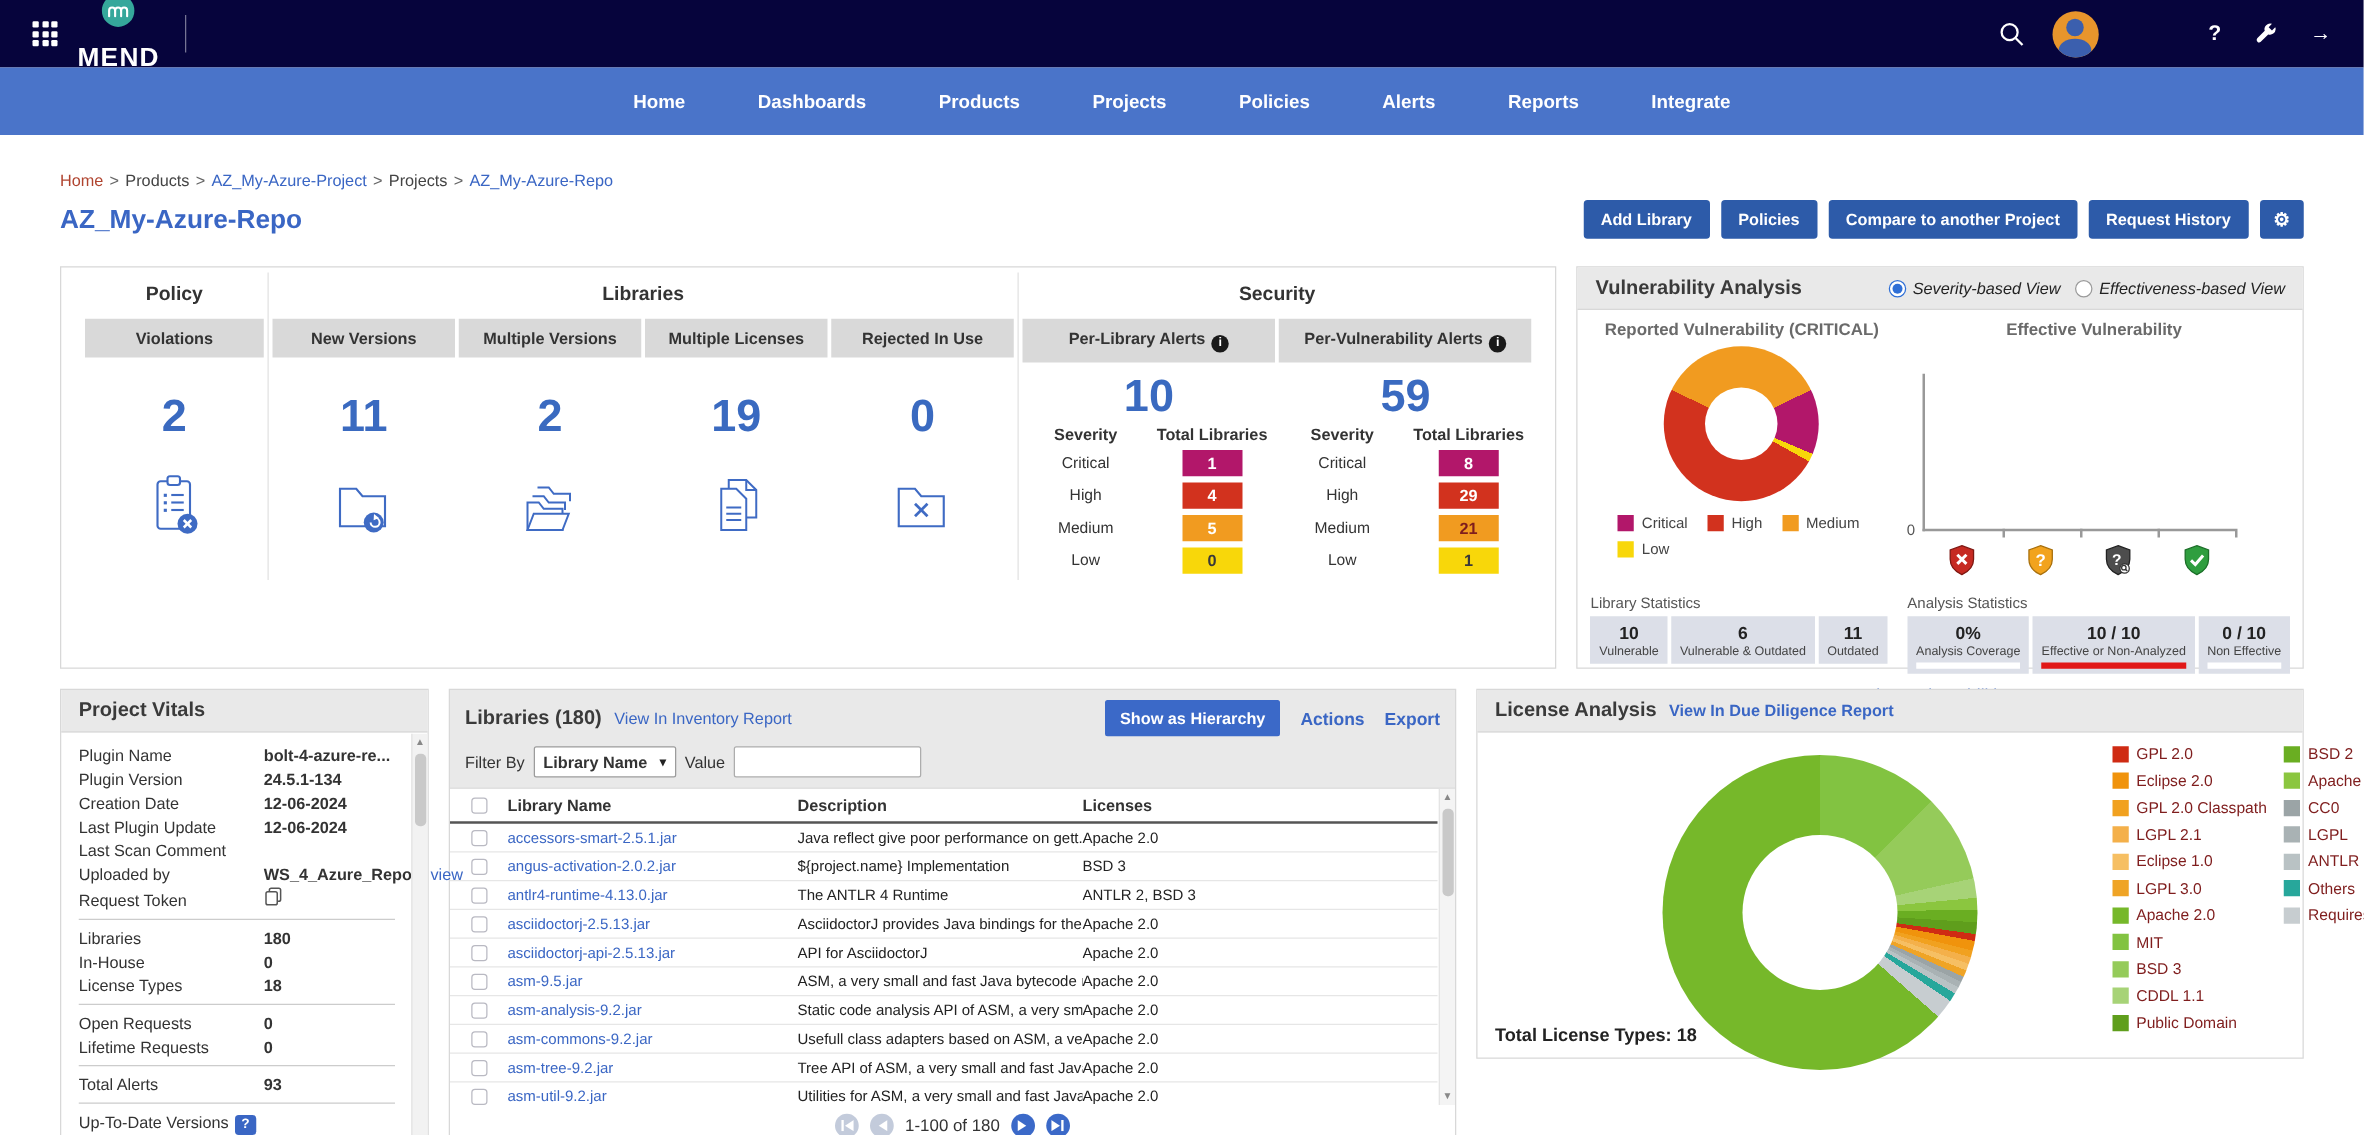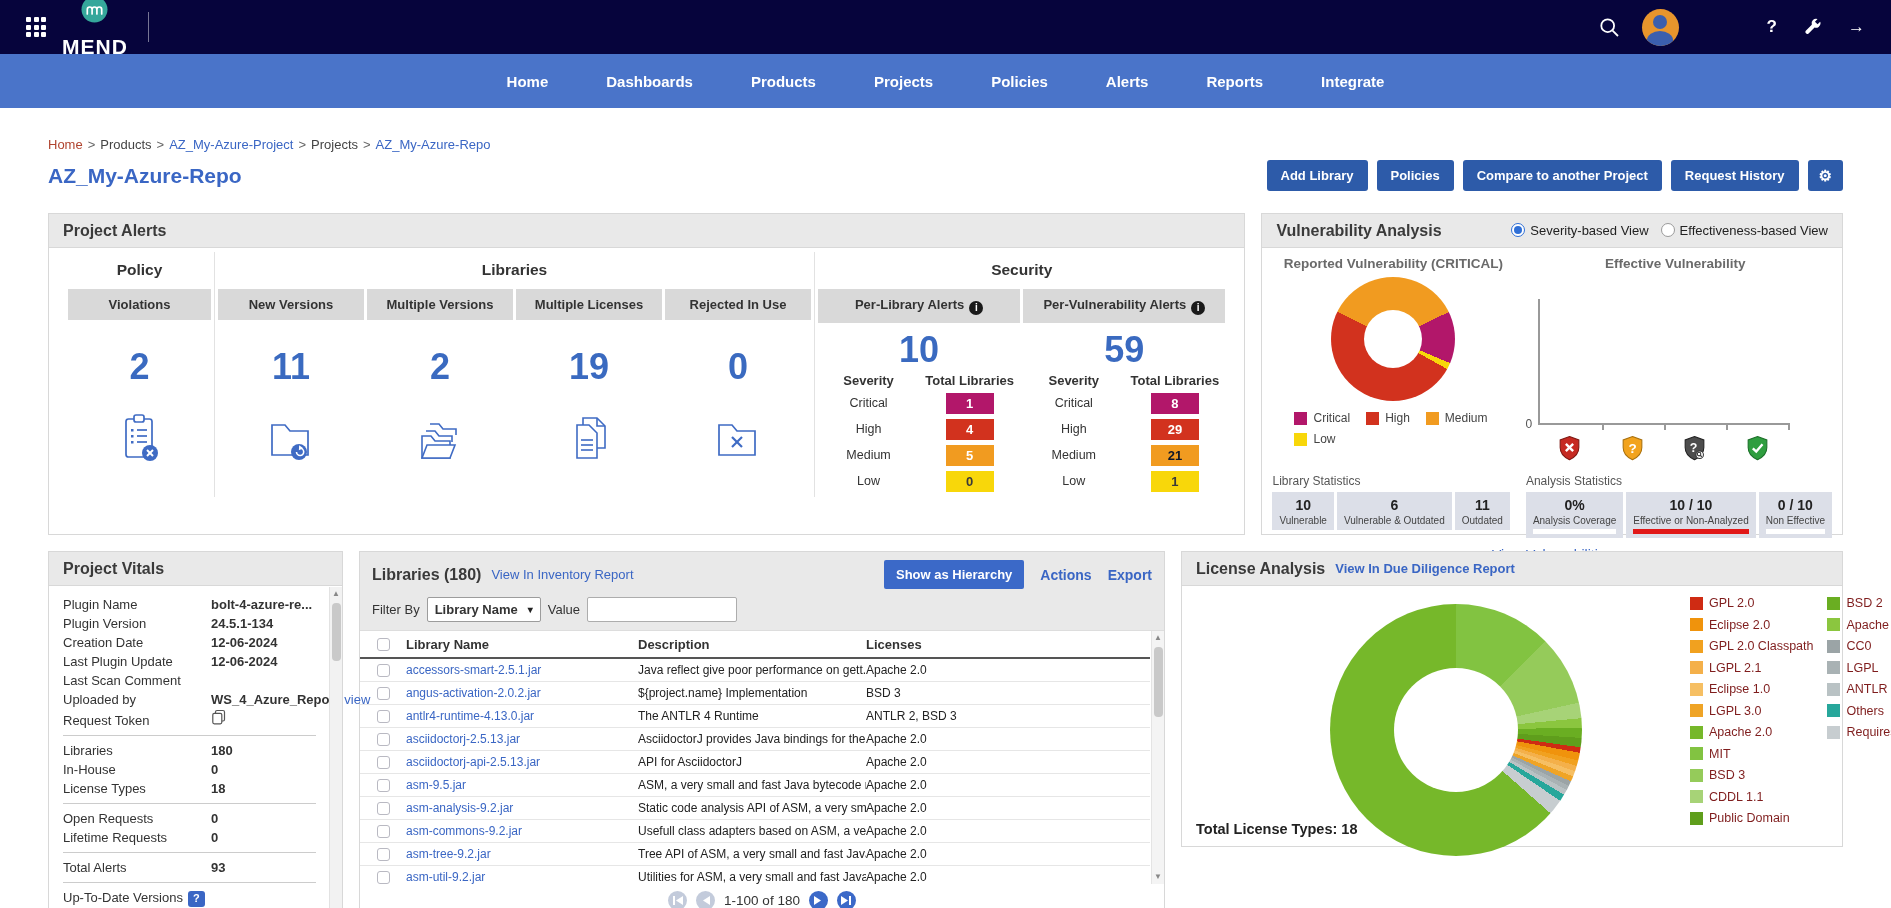--- a/index.html
+++ b/index.html
@@ -62,21 +62,21 @@
   .sev-row { display: flex; align-items: center; margin: 5px 0; }
   .sev-name { width: 50%; text-align: center; font-size: 12.5px; }
   .sev-badge-wrap { width: 50%; display: flex; justify-content: center; }
   .sev-badge { width: 48px; height: 21px; display: flex; align-items: center; justify-content: center; font-size: 13px; font-weight: 700; }
   .info-icon { display: inline-flex; width: 14px; height: 14px; border-radius: 50%; background: #1a1a1a; color: #fff; font-size: 10px; font-weight: 700; align-items: center; justify-content: center; margin-left: 5px; vertical-align: -2px; font-style: normal; }
 
   
   .va { flex: 1; height: 322px; }
   .va .panel-h { justify-content: space-between; }
   .va-radios { display: flex; align-items: center; gap: 12px; font-size: 13px; font-weight: 400; color: #222; }
-  .radio-item { display: flex; align-items: flex-start; gap: 5px; cursor: pointer; }
+  .radio-item { display: flex; align-items: flex-end; gap: 5px; cursor: pointer; font-style: italic; }
   .radio { width: 14px; height: 14px; border-radius: 50%; border: 1.5px solid #9a9a9a; background: #fff; position: relative; }
   .radio.sel { border-color: #2f6fd6; }
   .radio.sel::after { content: ""; position: absolute; inset: 2px; border-radius: 50%; background: #2f6fd6; }
   .va-top { display: flex; padding: 6px 8px 0; }
   .va-col-l { width: 246px; }
   .va-col-r { flex: 1; }
   .va-ctitle { font-size: 13.5px; color: #6a6a6a; font-weight: 700; text-align: center; margin: 2px 0 6px; white-space: nowrap; }
   .donut { border-radius: 50%; position: relative; }
   .donut::after { content: ""; position: absolute; border-radius: 50%; background: #fff; }
   .va-donut { width: 124px; height: 124px; margin: 4px auto 10px; }
@@ -230,21 +230,20 @@
     <button class="btn-blue">Request History</button>
     <button class="btn-blue btn-gear">⚙</button>
   </div>
 </div>
 
 <div class="content">
 
   <div class="row1">
 
     <div class="panel pa">
-      <div class="panel-h">Project Alerts</div>
       <div class="pa-body">
         <div class="pa-group g-policy">
           <div class="pa-gtitle">Policy</div>
           <div class="pa-cards">
             <div class="pa-card">
               <div class="pa-clabel">Violations</div>
               <div class="pa-val">2</div>
               <div class="pa-icon">
                 <svg width="56" height="56" viewBox="0 0 56 56" fill="none" stroke="#3f6bc4" stroke-width="1.7">
                   <rect x="14" y="9" width="26" height="38" rx="2.5"></rect>
@@ -379,21 +378,21 @@
                   <div class="sev-row">
                     <span class="sev-name">High</span>
                     <span class="sev-badge-wrap">
                       <span class="sev-badge" style="background: rgb(210, 50, 30); color: rgb(255, 255, 255);">29</span>
                     </span>
                   </div>
 
                   <div class="sev-row">
                     <span class="sev-name">Medium</span>
                     <span class="sev-badge-wrap">
-                      <span class="sev-badge" style="background: rgb(241, 155, 32); color: #0f172a;">21</span>
+                      <span class="sev-badge" style="background: rgb(241, 155, 32); color: #7f1d1d;">21</span>
                     </span>
                   </div>
 
                   <div class="sev-row">
                     <span class="sev-name">Low</span>
                     <span class="sev-badge-wrap">
                       <span class="sev-badge" style="background: rgb(248, 215, 10); color: rgb(58, 58, 58);">1</span>
                     </span>
                   </div>
                 </div>

